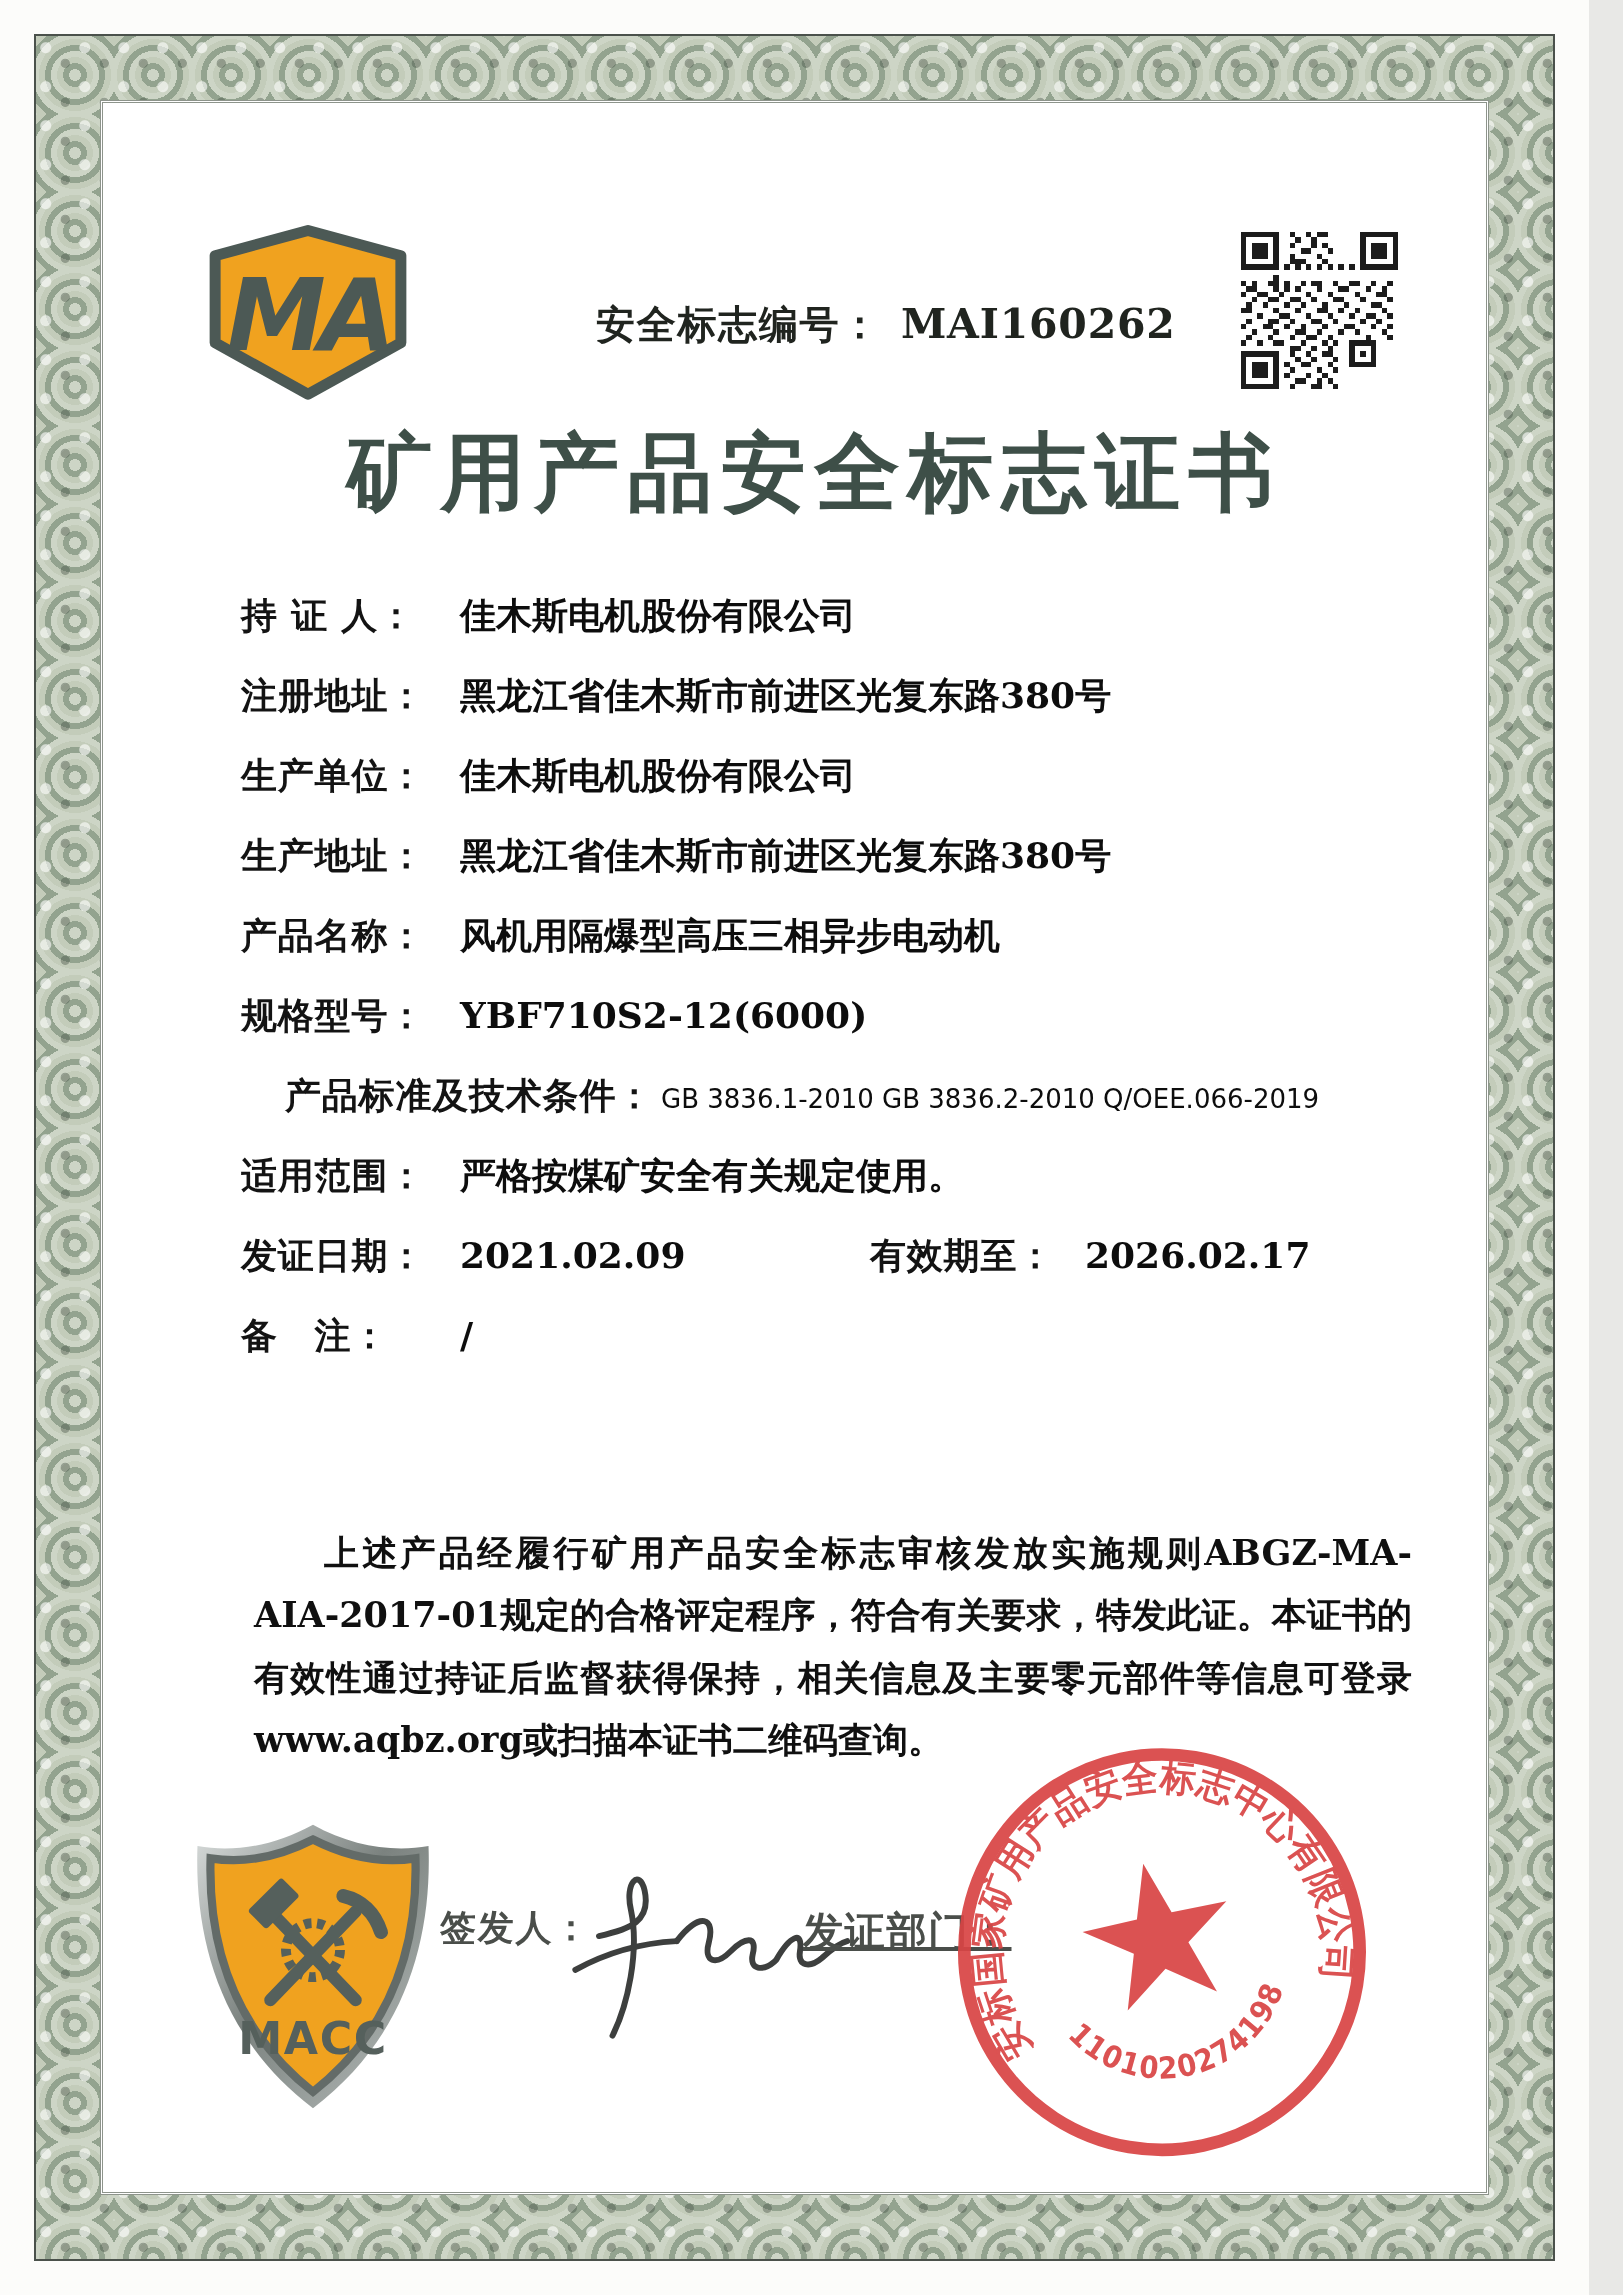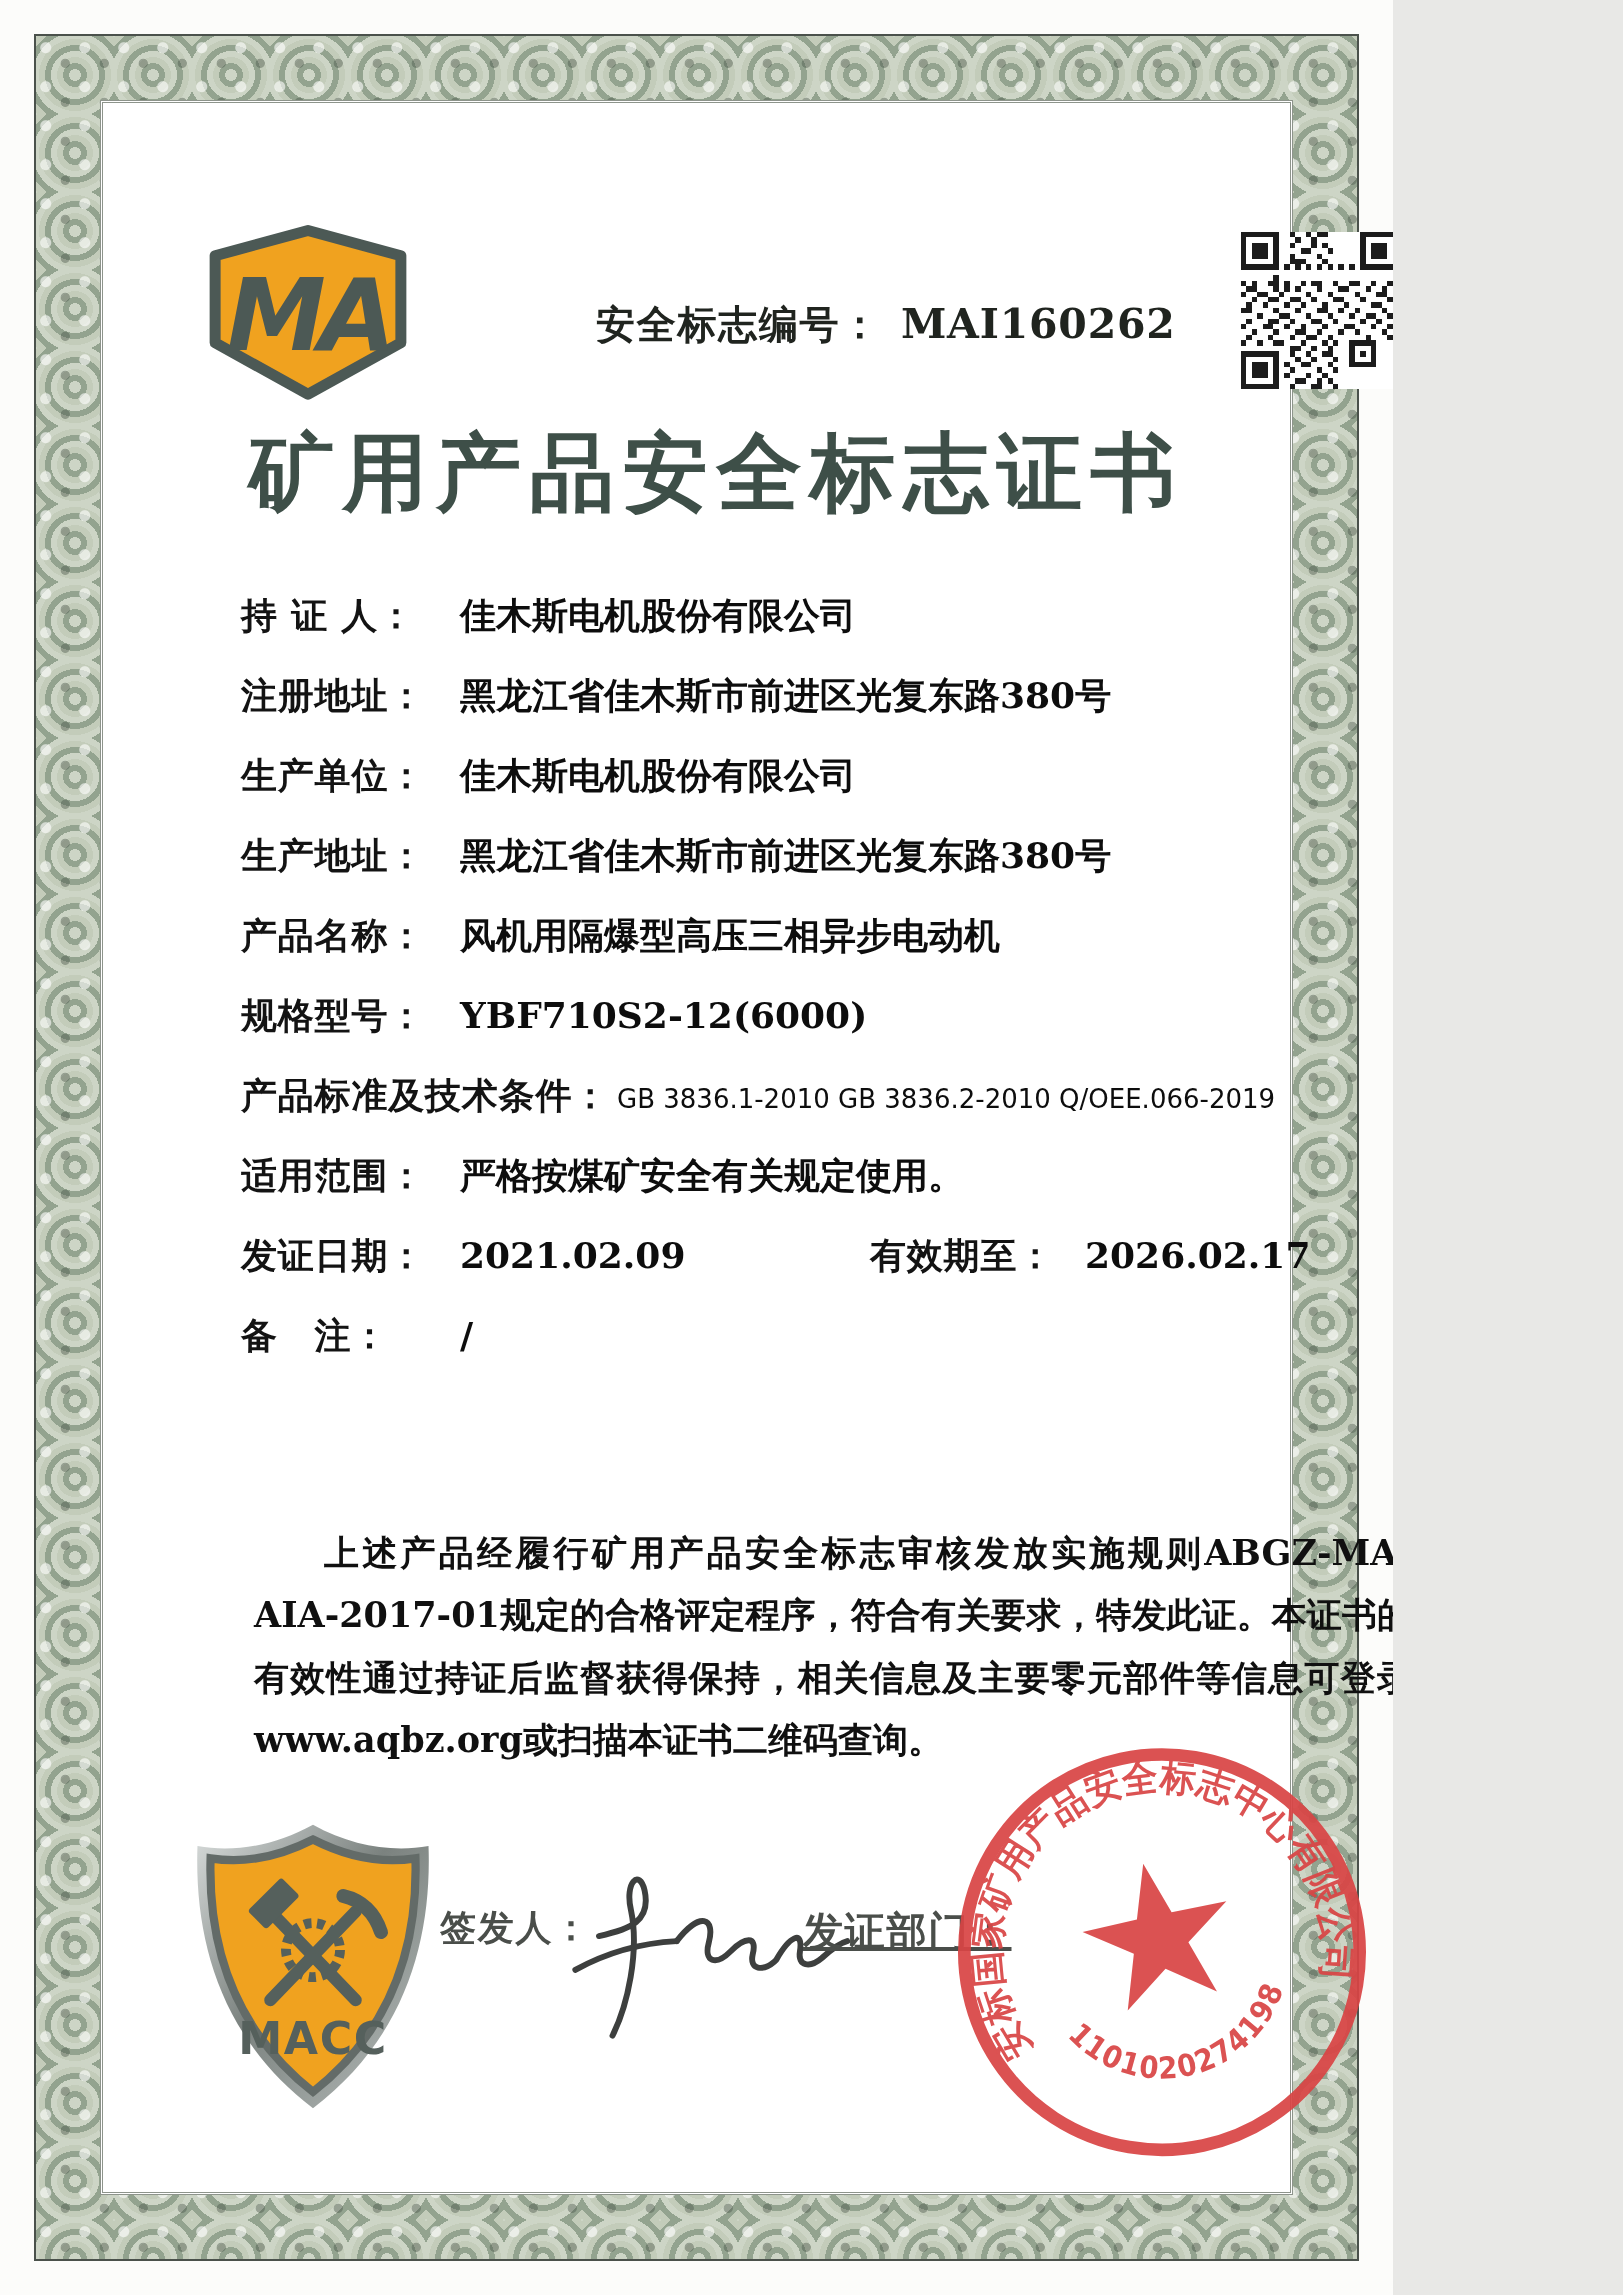--- a/index.html
+++ b/index.html
@@ -1,16 +1,16 @@
 <!DOCTYPE html>
 <html style="font-size:13.5px"><head>
 <meta charset="utf-8">
 <style>
   html,body{margin:0;padding:0;background:#e8e8e6;}
-  .page{position:relative;width:1393px;height:2295px;background:#fcfcfa;overflow:hidden;
+  .page{position:relative;width:1589px;height:2295px;background:#fcfcfa;overflow:hidden;
         font-family:"DejaVu Sans",sans-serif;}
   
   .frame{position:absolute;inset:34px;border:2.5px solid #4a514b;background-color:#aebba9;
     background-image:
       radial-gradient(circle at 25% 30%, rgba(255,255,255,.6) 0 5px, rgba(255,255,255,0) 6px),
       radial-gradient(circle at 75% 70%, rgba(62,74,62,.38) 0 4.2px, rgba(0,0,0,0) 5px),
       repeating-radial-gradient(circle at 50% 50%, #cdd5c6 0 6px, #93a38f 6px 12px, #c3ccba 12px 18px);
     background-size:39px 39px, 39px 39px, 78px 78px;}
   .paper{position:absolute;inset:100px;background:#ffffff;border:3.4px double #8d948b;}
   .content{position:absolute;inset:0;z-index:2;}
@@ -24,21 +24,21 @@
   .cert-title{position:absolute;left:0;right:0;top:416px;text-align:center;
     font-size:85px;font-weight:800;color:#3E4F48;letter-spacing:8.5px;
     font-family:"DejaVu Serif",serif;padding-left:40px;}
 
   .fields{position:absolute;left:241px;top:592px;width:1201px;}
   .frow{display:flex;align-items:baseline;height:80px;position:relative;}
   .flabel{display:inline-block;width:194px;font-size:36px;font-weight:700;color:#131313;
     letter-spacing:0.8px;white-space:nowrap;flex:none;}
   .fvalue{margin-left:25px;font-size:36px;font-weight:600;color:#0d0d0d;
     font-family:"DejaVu Serif",serif;white-space:nowrap;}
-  .frow.wide .flabel{width:auto;}
+  .frow.wide .flabel{width:auto;margin-left:44px;}
   .frow.wide .fvalue{margin-left:8px;font-size:26px;font-family:"DejaVu Sans",sans-serif;
     font-weight:400;letter-spacing:0;}
   .pair2{position:absolute;left:629px;display:flex;align-items:baseline;}
   .pair2 .flabel{width:190px;}
 
   .body-par{position:absolute;left:254px;top:1522px;width:1158px;font-size:35px;line-height:1.78;
     font-weight:600;color:#101010;text-align:justify;text-indent:2em;
     font-family:"DejaVu Serif",serif;}
 
   .macc{position:absolute;left:186px;top:1811px;width:254px;height:311px;}

